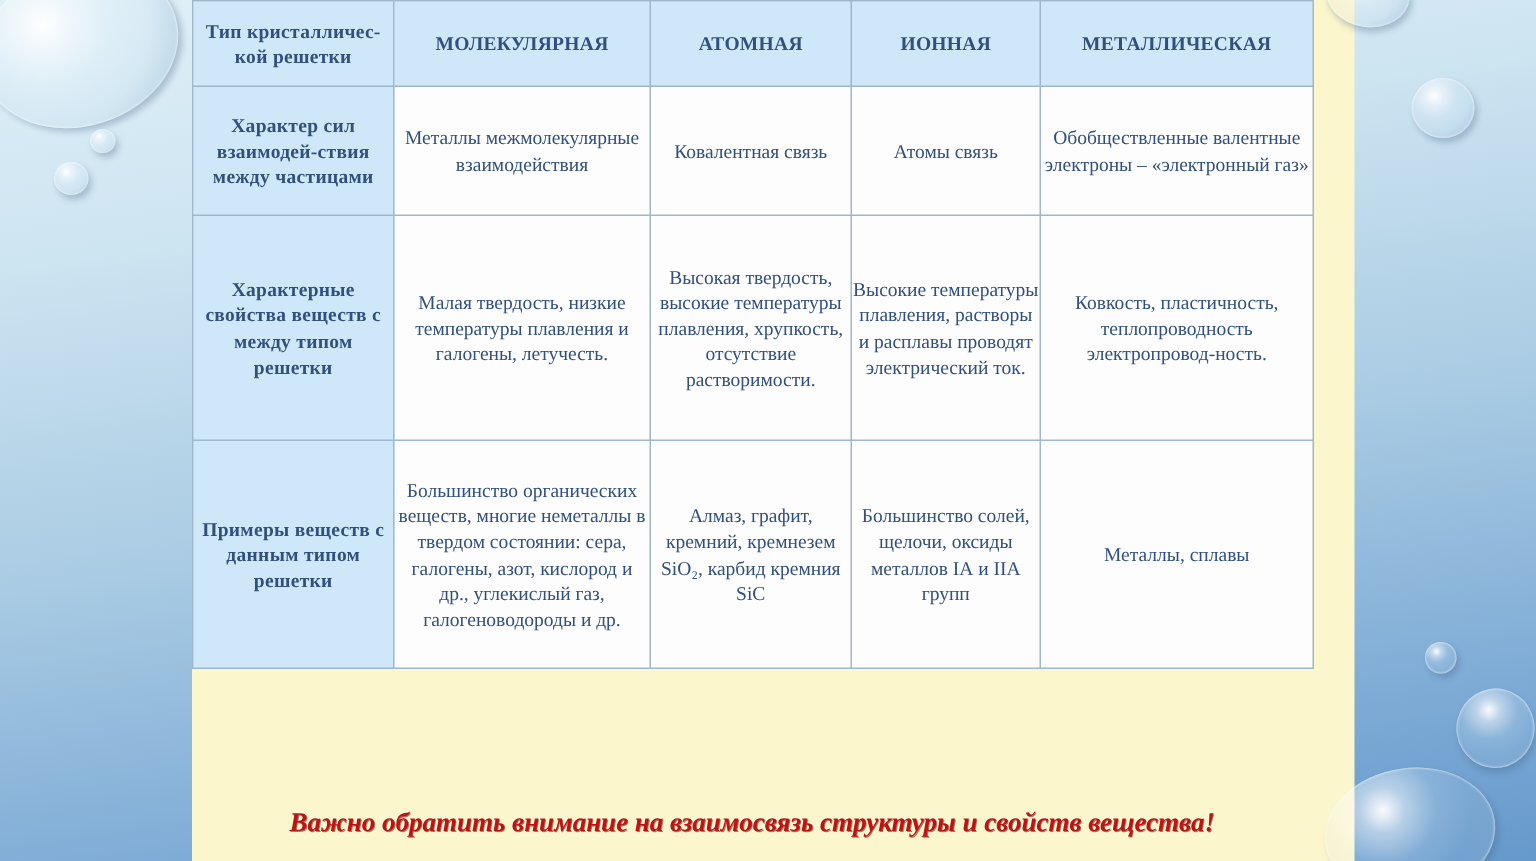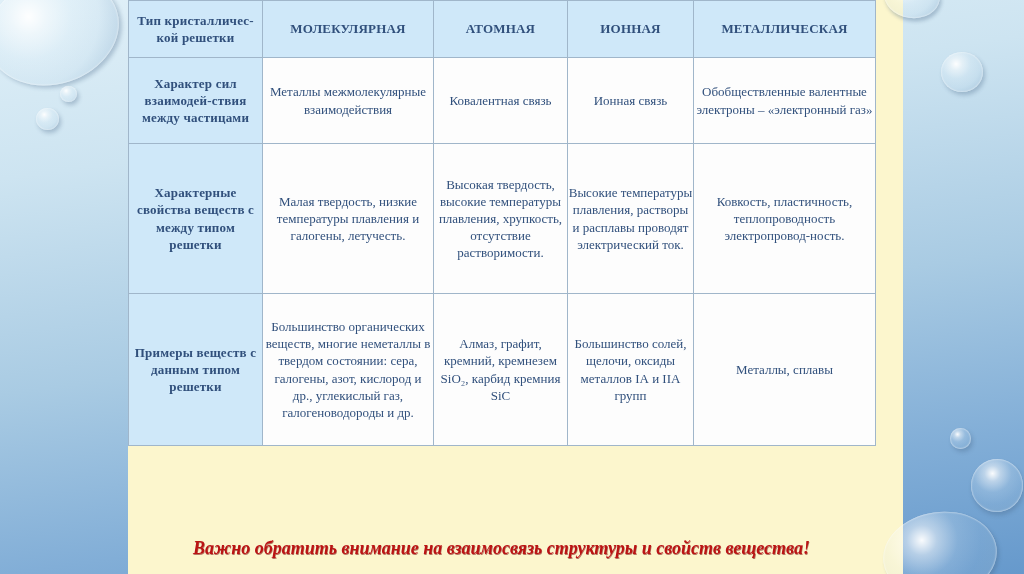--- a/index.html
+++ b/index.html
@@ -82,21 +82,21 @@
       <td class="head">Тип кристалличес-кой решетки</td>
       <td class="head">МОЛЕКУЛЯРНАЯ</td>
       <td class="head">АТОМНАЯ</td>
       <td class="head">ИОННАЯ</td>
       <td class="head">МЕТАЛЛИЧЕСКАЯ</td>
     </tr>
     <tr class="r2">
       <td class="head">Характер сил взаимодей-ствия между частицами</td>
       <td>Металлы межмолекулярные взаимодействия</td>
       <td>Ковалентная связь</td>
-      <td>Ионная связь</td>
+      <td>Атомы связь</td>
       <td>Обобществленные валентные электроны – «электронный газ»</td>
     </tr>
     <tr class="r3">
       <td class="head">Характерные свойства веществ с между типом решетки</td>
       <td>Малая твердость, низкие температуры плавления и галогены, летучесть.</td>
       <td>Высокая твердость, высокие температуры плавления, хрупкость, отсутствие растворимости.</td>
       <td>Высокие температуры плавления, растворы и расплавы проводят электрический ток.</td>
       <td>Ковкость, пластичность, теплопроводность электропровод-ность.</td>
     </tr>
     <tr class="r4">

